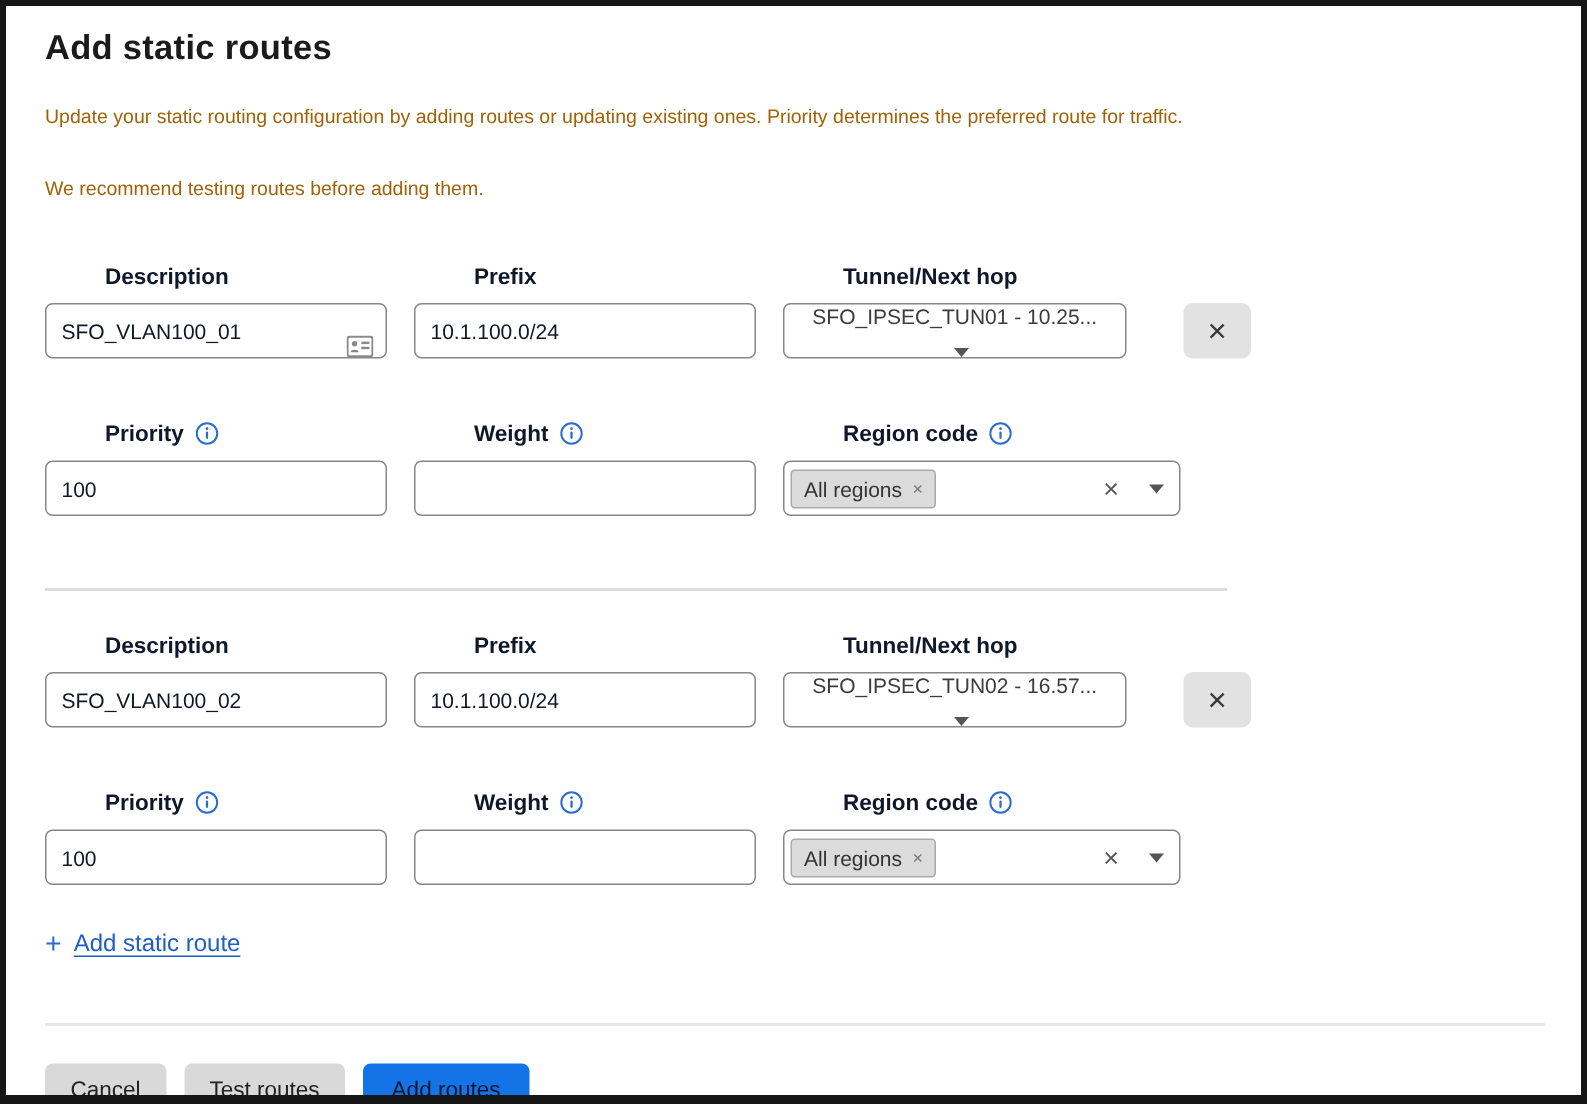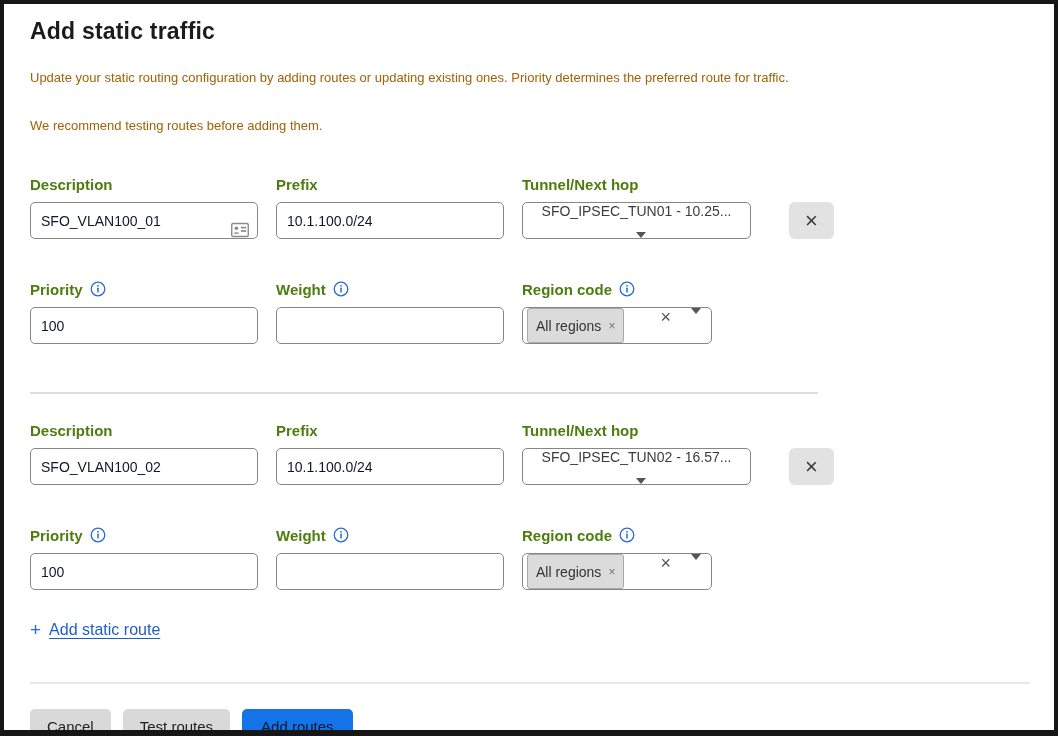--- a/index.html
+++ b/index.html
@@ -27,21 +27,21 @@
   .intro { font-size: 13px; color: #a16207; line-height: 1.35; }
   .intro-1 { margin-bottom: 30px; }
   .intro-2 { margin-bottom: 40px; }
 
   .route-row { display: flex; align-items: flex-start; gap: 18px; }
   .field-group { width: 228px; }
   .field-label-row {
     display: flex; align-items: center; gap: 7px;
     margin-bottom: 8px; height: 20px;
   }
-  .field-label { font-size: 15px; font-weight: 700; color: #4d7c0f; }
+  .field-label { font-size: 15px; font-weight: 700; color: #0f172a; margin-left: 40px; }
   .info-icon { display: inline-flex; width: 16px; height: 16px; }
 
   .text-input {
     width: 100%; height: 37px;
     border: 1px solid #868686;
     border-radius: 5px;
     font-family: "Liberation Sans", sans-serif;
     font-size: 14px; color: #0f172a;
     padding: 0 10px;
     background: #fff;
@@ -77,25 +77,25 @@
     margin-left: 20px; margin-top: 28px;
     background: #e2e2e2;
     border: none; border-radius: 6px;
     font-size: 22px; font-weight: 300; color: #3a3a3a;
     line-height: 1; cursor: pointer;
     display: flex; align-items: center; justify-content: center;
     font-family: "Liberation Sans", sans-serif;
   }
 
   .multi-select {
-    width: 190px; height: 37px;
+    width: 265px; height: 37px;
     border: 1px solid #868686;
     border-radius: 5px;
     background: #fff;
-    display: flex; 
+    display: flex; align-items: center;
     padding: 0 10px 0 4px;
     cursor: pointer;
   }
   .region-tag {
     display: inline-flex; align-items: center; gap: 7px;
     background: #dbdbdb;
     border: 1px solid #a9a9a9;
     border-radius: 3px;
     padding: 4px 8px;
     font-size: 14px; color: #333;
@@ -141,21 +141,21 @@
     cursor: pointer;
   }
   .btn-gray { background: #d9d9d9; color: #222; }
   .btn-primary { background: #1473e6; color: #0f172a; font-weight: 400; padding: 0 19px; }
 </style>
 </head>
 <body>
 
 <div class="dialog">
 
-  <h1 class="page-title">Add static traffic</h1>
+  <h1 class="page-title">Add static routes</h1>
 
   <p class="intro intro-1">Update your static routing configuration by adding routes or updating existing ones. Priority determines the preferred route for traffic.</p>
   <p class="intro intro-2">We recommend testing routes before adding them.</p>
 
   
   <div>
     <div class="route-row">
       <div class="field-group">
         <div class="field-label-row">
           <span class="field-label">Description</span>

